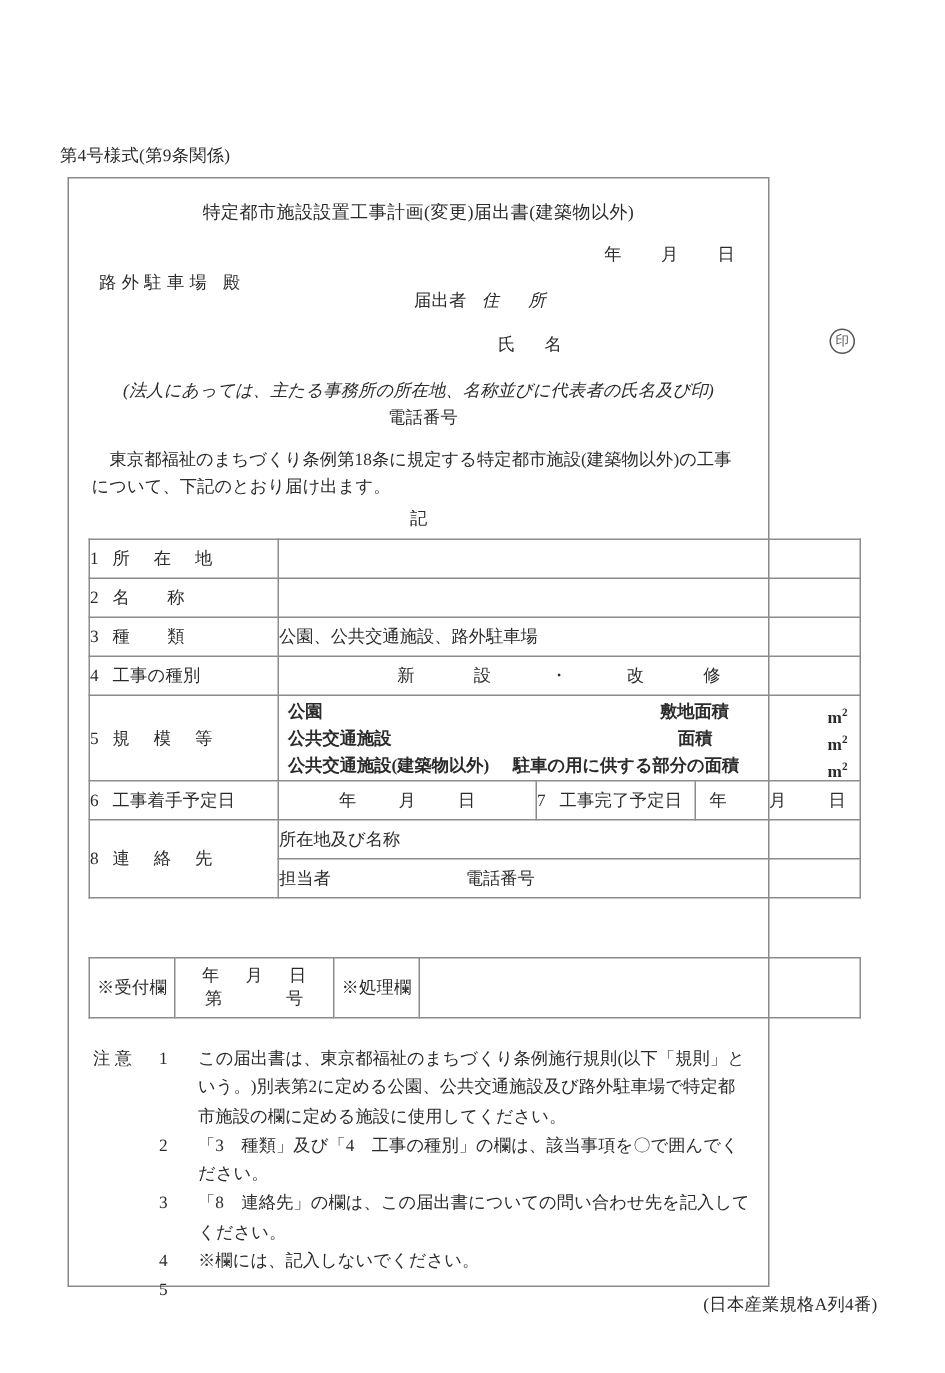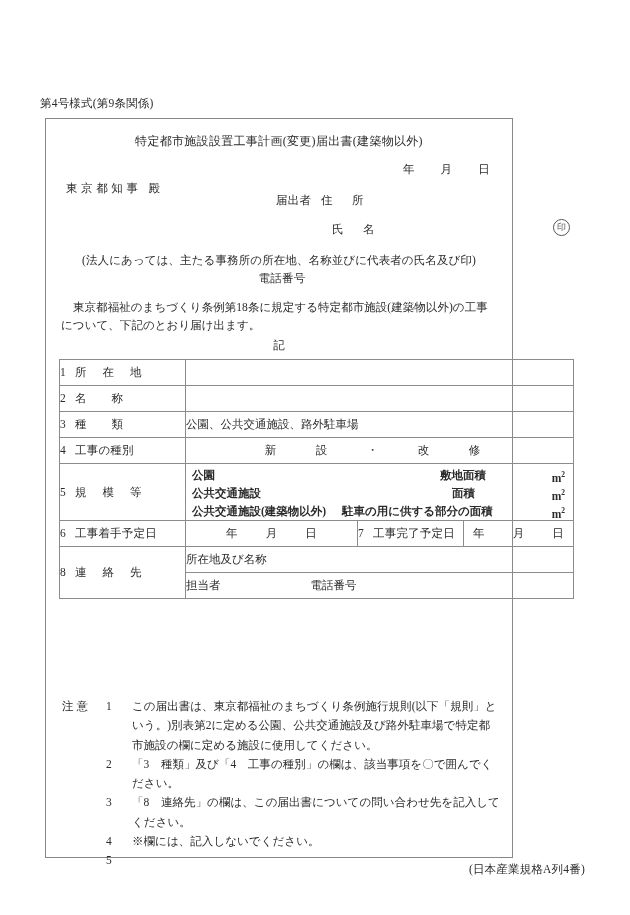--- a/index.html
+++ b/index.html
@@ -81,21 +81,21 @@
     left: 230px;
     top: 74px;
     font-size: 11.5px;
   }
   .sub-row {
     position: relative;
     height: 29px;
     white-space: nowrap;
   }
   .sub-row .lbl-prefix { letter-spacing: .2px; }
-  .sub-row .lbl-spaced { letter-spacing: 4px; margin-left: 10px; }
+  .sub-row .lbl-spaced { letter-spacing: 4px; margin-left: 10px; font-style: italic; }
   .sub-row .lbl-indent { letter-spacing: 4px; margin-left: 56px; }
   .seal {
     position: absolute;
     left: 277px;
     top: -3px;
     width: 15px;
     height: 15px;
     border: 1px solid #555;
     border-radius: 50%;
     font-size: 9px;
@@ -105,20 +105,21 @@
   }
 
   .corp-note {
     position: absolute;
     left: 0;
     right: 0;
     top: 134px;
     text-align: center;
     font-size: 11.5px;
     letter-spacing: .1px;
+    font-style: italic;
   }
   .tel-note {
     position: absolute;
     left: 0;
     right: 0;
     top: 152px;
     text-align: center;
     font-size: 11.5px;
     letter-spacing: .2px;
     padding-left: 6px;
@@ -298,21 +299,21 @@
 
   <div class="frame">
 
     <div class="doc-title">特定都市施設設置工事計画(変更)届出書(建築物以外)</div>
 
     <div class="date-line">
       <span>年</span><span class="sp"></span><span>月</span><span class="sp"></span><span>日</span>
     </div>
 
     <div class="addressee">
-      <span>東京都知事</span><span class="dono">殿</span>
+      <span>路外駐車場</span><span class="dono">殿</span>
     </div>
 
     <div class="submitter-rows">
       <div class="sub-row">
         <span class="lbl-prefix">届出者</span><span class="lbl-spaced">住　所</span>
       </div>
       <div class="sub-row">
         <span class="lbl-indent">氏　名</span>
         <span class="seal">印</span>
       </div>
@@ -409,20 +410,47 @@
         <td colspan="4" class="contact-sub">所在地及び名称</td>
       </tr>
       <tr class="contact-wrap">
         <td colspan="4" class="contact-sub">
           <span>担当者</span><span class="tel">電話番号</span>
         </td>
       </tr>
     </tbody>
       </table>
 
+    <table class="receipt">
+      <colgroup>
+        <col style="width:57px">
+        <col style="width:106px">
+        <col style="width:57px">
+        <col style="width:294px">
+      </colgroup>
+      <tbody>
+          <tr>
+        <td class="rcpt-label">※受付欄</td>
+        <td class="rcpt-dates">
+          <div class="rd">
+            <span>年</span>
+            <span>月</span>
+            <span>日</span>
+          </div>
+          <div class="rd">
+            <span>第</span>
+            <span></span>
+            <span>号</span>
+          </div>
+        </td>
+        <td class="rcpt-label">※処理欄</td>
+        <td></td>
+      </tr>
+    </tbody>
+      </table>
 
     <div class="notes">
       <div class="note-row">
         <div class="note-head">注意</div>
         <div class="note-num">1</div>
         <div class="note-body">この届出書は、東京都福祉のまちづくり条例施行規則(以下「規則」という。)別表第2に定める公園、公共交通施設及び路外駐車場で特定都市施設の欄に定める施設に使用してください。</div>
       </div>
       <div class="note-row">
         <div class="note-head"></div>
         <div class="note-num">2</div>

